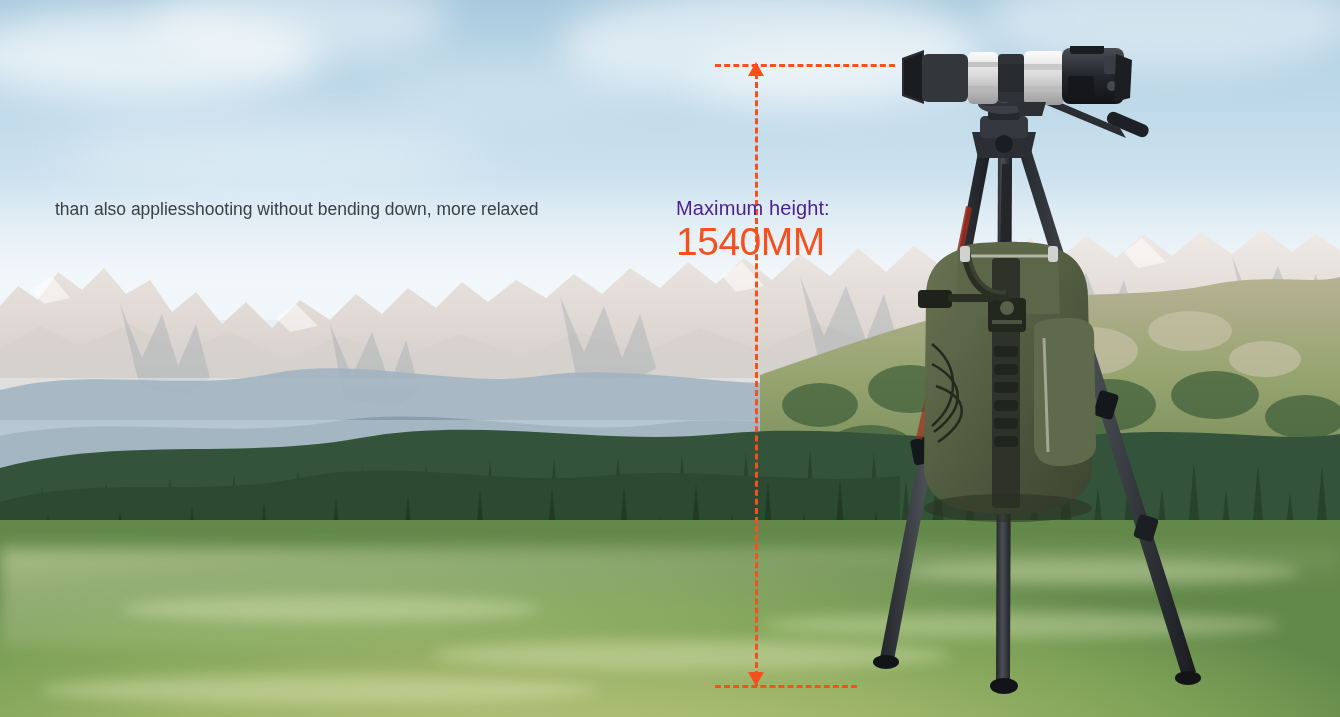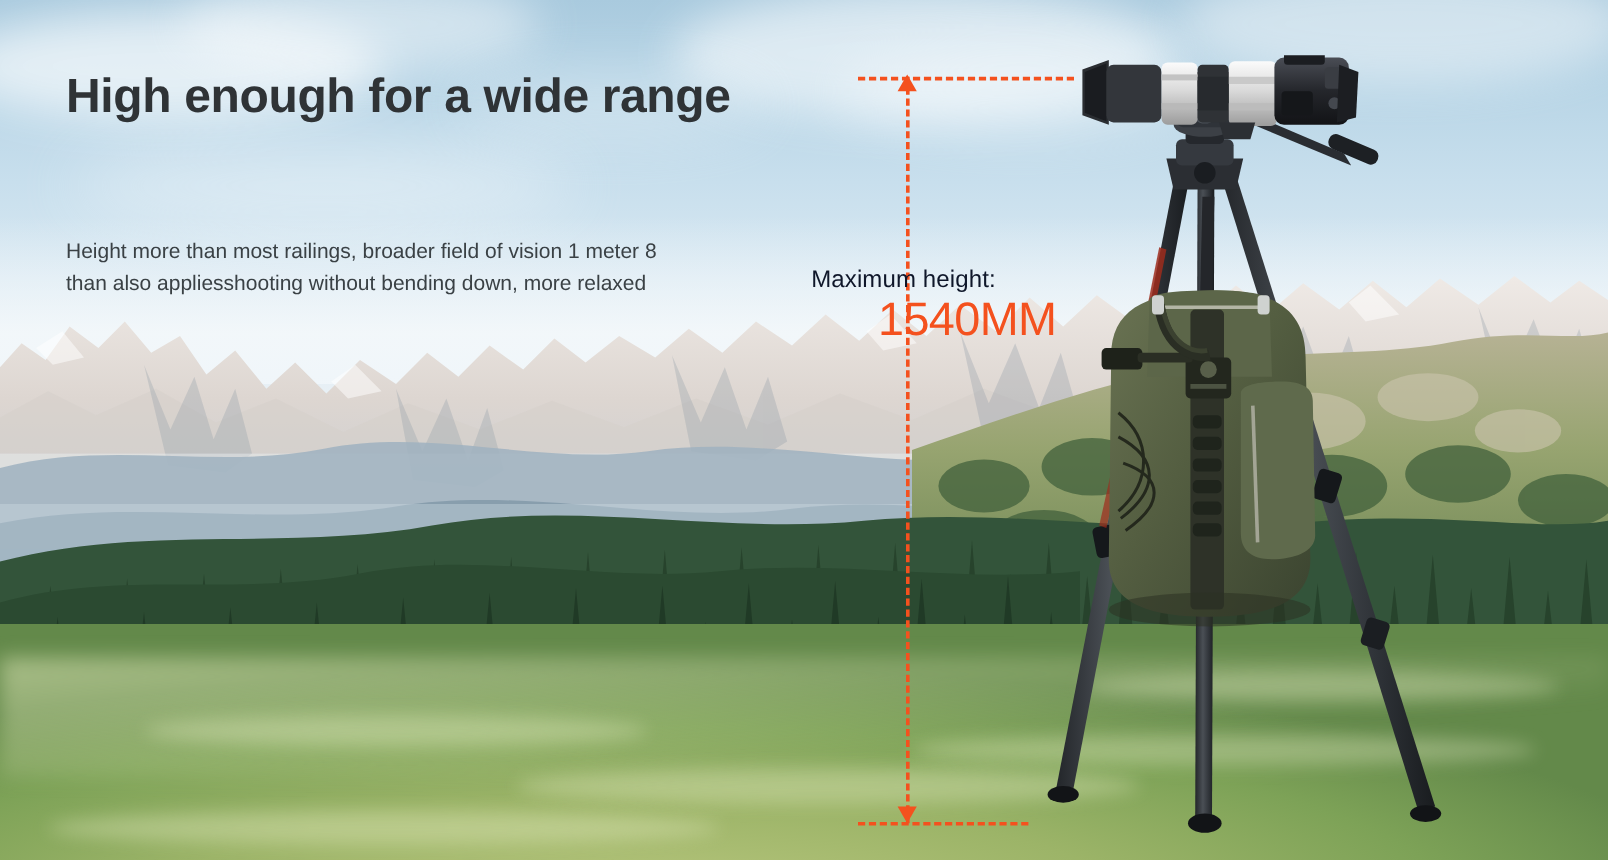--- a/index.html
+++ b/index.html
@@ -90,22 +90,22 @@
     left:748px; top:62px;
     border-left:8px solid transparent; border-right:8px solid transparent;
     border-bottom:14px solid #F4511E;
   }
   .arrow-down{
     left:748px; top:672px;
     border-left:8px solid transparent; border-right:8px solid transparent;
     border-top:14px solid #F4511E;
   }
   .dim-label{ position:absolute; left:676px; top:196px; width:260px; }
-  .dim-label .cap{ font-size:20px; color:#0f172a; line-height:1.2; letter-spacing:.1px;margin-top:25px;}
-  .dim-label .val{ font-size:39px; color:#F4511E; font-weight:400; line-height:1.15; letter-spacing:-0.5px;text-align:center;}
+  .dim-label .cap{ font-size:20px; color:#4c1d95; line-height:1.2; letter-spacing:.1px;}
+  .dim-label .val{ font-size:39px; color:#F4511E; font-weight:400; line-height:1.15; letter-spacing:-0.5px;}
 
   
   .rig{ position:absolute; left:820px; top:46px; width:420px; height:660px; }
   .rig svg{ display:block; }
 </style>
 </head>
 <body>
 
 <div id="stage">
 
@@ -477,21 +477,19 @@
   <div class="dim-v"></div>
   <div class="arrow arrow-up"></div>
   <div class="arrow arrow-down"></div>
 
   <div class="dim-label">
     <div class="cap">Maximum height:</div>
     <div class="val">1540MM</div>
   </div>
 
   <div class="headline">
-    <div>High enough for a wide range</div>
   </div>
 
   <div class="subcopy">
-    <div>Height more than most railings, broader field of vision 1 meter 8</div>
     <div>than also appliesshooting without bending down, more relaxed</div>
   </div>
 
 </div>
 
 </body></html>

